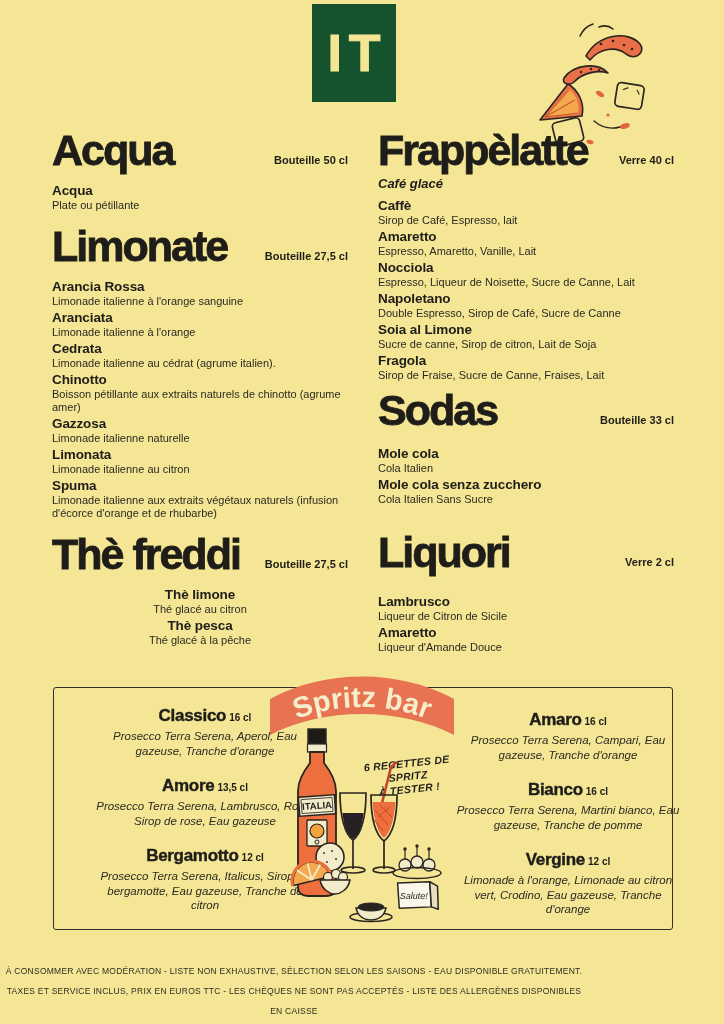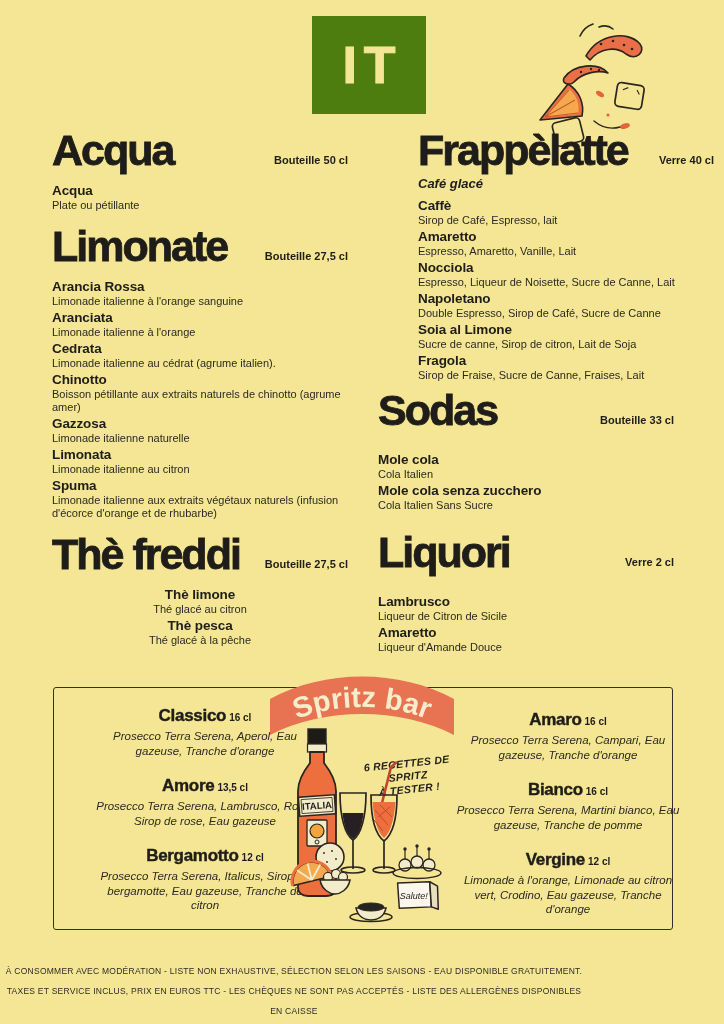--- a/index.html
+++ b/index.html
@@ -1,43 +1,43 @@
 <!DOCTYPE html>
 <html lang="fr"><head>
 <meta charset="utf-8">
 <style>
   html,body{margin:0;padding:0;background:#888;}
   .page{position:relative;width:724px;height:1024px;background:#f4e694;overflow:hidden;
         font-family:"Liberation Sans",sans-serif;color:#1e1d19;}
   .page *{box-sizing:border-box;}
 
   
-  .logo{position:absolute;left:312px;top:16px;width:114px;height:98px;background:#4d7c0f;
+  .logo{position:absolute;left:312px;top:4px;width:84px;height:98px;background:#14532d;
         display:flex;align-items:center;justify-content:center;}
   .logo span{color:#f4e694;font-size:52px;font-weight:800;letter-spacing:7px;margin-right:-7px;
              -webkit-text-stroke:1px #f4e694;}
 
   
   .sec{position:absolute;width:296px;}
   #sec-acqua{left:52px;top:130px;}
   #sec-limonate{left:52px;top:226px;}
   #sec-the{left:52px;top:534px;text-align:center;}
-  #sec-frappe{left:378px;top:130px;margin-left:40px;}
+  #sec-frappe{left:378px;top:130px;}
   #sec-sodas{left:378px;top:390px;}
   #sec-liquori{left:378px;top:532px;}
 
   .title-row{display:flex;justify-content:space-between;align-items:flex-end;}
   .title{font-size:43px;font-weight:800;letter-spacing:-2px;line-height:0.95;margin:0;
          -webkit-text-stroke:0.8px #1e1d19;}
   .size{font-size:11px;font-weight:700;padding-bottom:5px;white-space:nowrap;}
   .subtitle{font-size:13px;font-weight:700;font-style:italic;margin-top:5px;}
 
   .items{margin-top:13px;}
   #sec-frappe .items{margin-top:8px;}
-  #sec-sodas .items{margin-top:22px;}
+  #sec-sodas .items{margin-top:16px;}
   #sec-liquori .items{margin-top:22px;}
   .item{margin-bottom:3px;}
   .item-name{font-size:13.5px;font-weight:700;line-height:14px;letter-spacing:-0.1px;}
   .item-desc{font-size:11px;line-height:13px;margin-top:1px;color:#2b2a22;}
 
   
   .spritz-box{position:absolute;left:53px;top:687px;width:620px;height:243px;
               border:1.5px solid #33302a;border-radius:3px;z-index:1;}
   .banner{position:absolute;left:262px;top:672px;width:200px;height:70px;z-index:3;}
   .note{position:absolute;left:348px;top:757px;width:120px;text-align:center;z-index:2;

